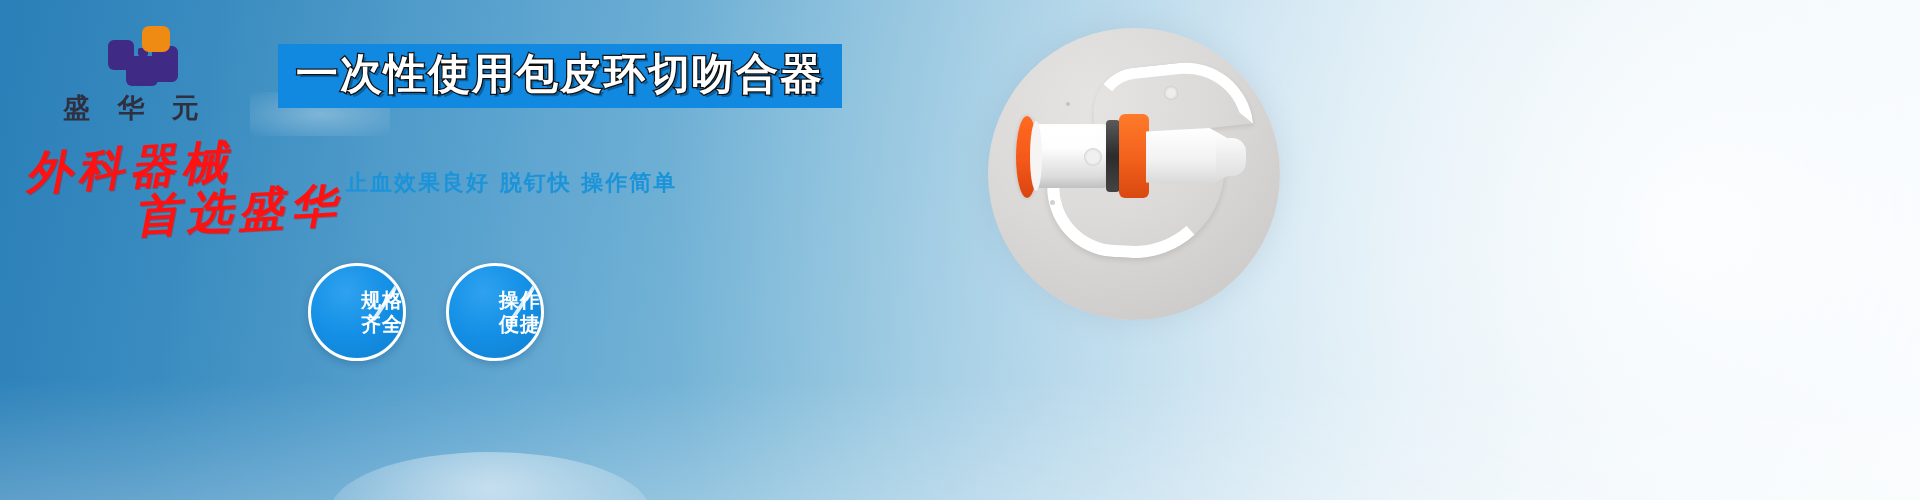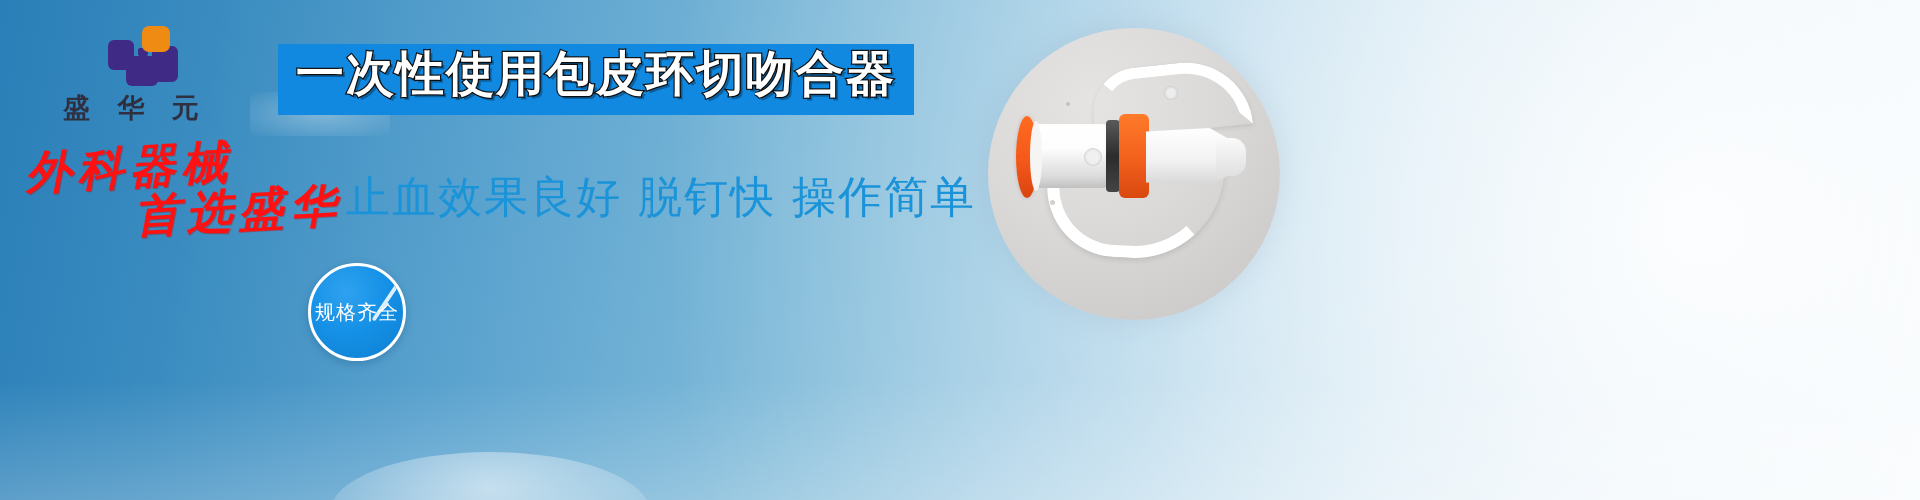--- a/index.html
+++ b/index.html
@@ -65,45 +65,46 @@
   }
   .calli .l2{ display:block; margin-left:106px; margin-top:2px; }
 
   
   .title-banner{
     position:absolute; left:278px; top:44px;
     background:#1189e0;
     padding:8px 18px 11px 18px;
   }
   .title-banner .t{
-    font-family:Liberation Mono, monospace;
-    font-size:48px; font-weight:bold; color:#ffffff;
+    font-family:Liberation Serif, serif;
+    font-size:42px; font-weight:bold; color:#ffffff;
     letter-spacing:2px; line-height:1.08; white-space:nowrap;
     -webkit-text-stroke:2.5px #141414;
     paint-order:stroke fill;
     text-shadow:3px 3px 0 rgba(0,0,0,0.30);
   }
 
   
   .subtitle{
     position:absolute; left:346px; top:168px;
     font-family:"DejaVu Sans","Liberation Sans",sans-serif;
-    font-size:44px; font-weight:normal; color:#1b93d8;
+    font-size:22px; font-weight:bold; color:#1b93d8;
     letter-spacing:2px; white-space:nowrap;
   }
 
   
   .badges{ position:absolute; left:308px; top:263px; display:flex; gap:40px; }
   .badge{
     position:relative; width:98px; height:98px; border-radius:50%;
     background:radial-gradient(circle at 38% 28%, #2fa2ef 0%, #1490e6 48%, #0f7fd0 100%);
     border:3px solid #ffffff;
     box-shadow:0 3px 9px rgba(10,70,120,0.28);
-    display:flex; align-items:center; justify-content:center;
+    display:flex; flex-direction:column; align-items:flex-end; justify-content:center;
     overflow:hidden;
+    font-weight:bold;
   }
   .badge .slash{
     position:absolute; right:16px; top:16px; width:4px; height:42px;
     background:rgba(255,255,255,0.85);
     transform:rotate(34deg); border-radius:2px;
   }
   .badge span{
     display:block; position:relative; z-index:2;
     font-family:"DejaVu Sans","Liberation Sans",sans-serif;
     font-size:20px; color:#ffffff; line-height:1.22; letter-spacing:1px;
@@ -201,20 +202,25 @@
   <div class="t">一次性使用包皮环切吻合器</div>
 </div>
 
 <div class="subtitle">止血效果良好 脱钉快 操作简单</div>
 
 <div class="badges">
   <div class="badge">
     <div class="slash"></div>
     <span>规格</span>
     <span>齐全</span>
+  </div>
+  <div class="badge">
+    <div class="slash"></div>
+    <span>操作</span>
+    <span>便捷</span>
   </div>
 </div>
 
 <div class="product">
   <div class="dev dev-arm-top"></div>
   <div class="dev dev-arm-bot"></div>
   <div class="dev dev-barrel"></div>
   <div class="dev dev-ring"></div>
   <div class="dev dev-ring2"></div>
   <div class="dev dev-collar"></div>

